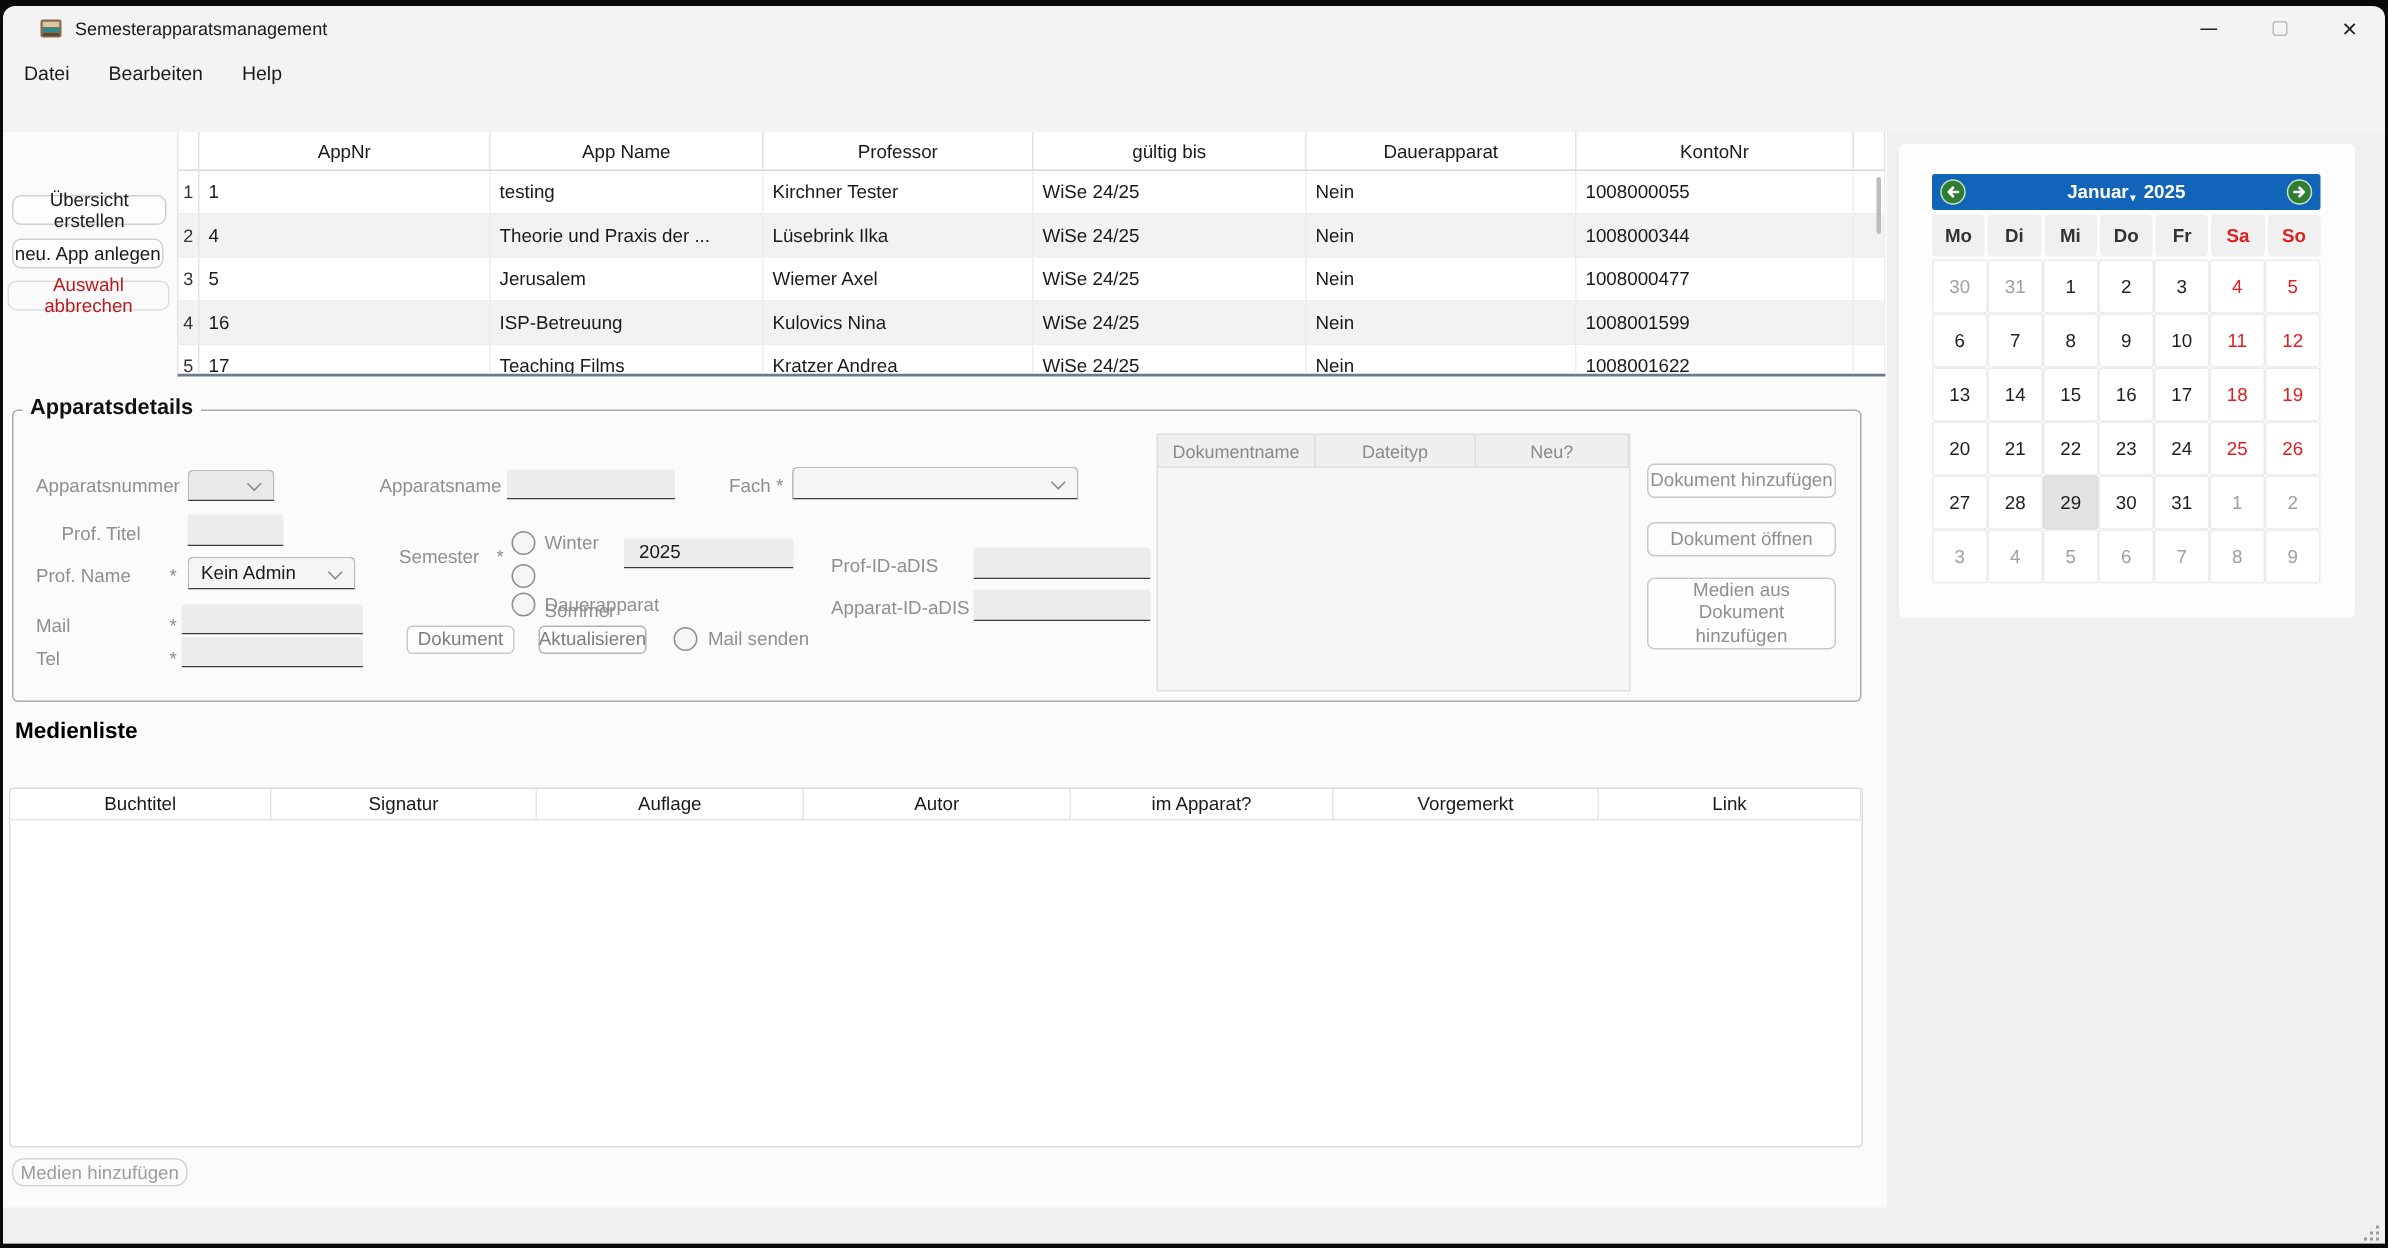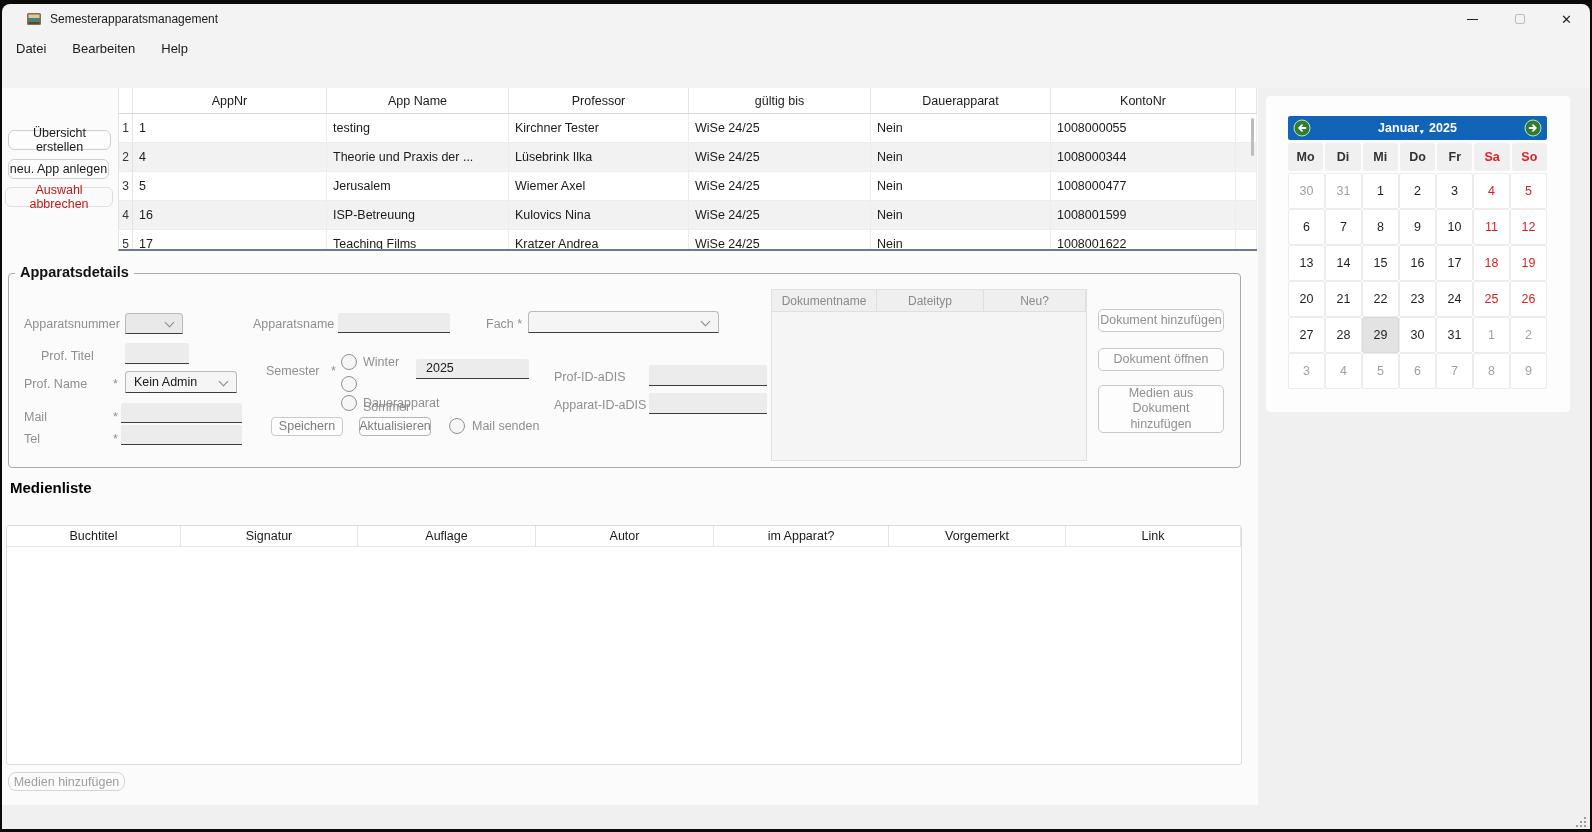--- a/index.html
+++ b/index.html
@@ -252,21 +252,21 @@
         <div class="ucombo" style="left:116px;top:97px;width:112px;height:22px;"><span style="line-height:20px;">Kein Admin</span><span class="chev" style="top:6px;"></span></div>
 
         <span class="flabel" style="left:15px;top:136px;">Mail</span>
         <span class="req" style="left:104px;top:136px;">*</span>
         <div class="uinput" style="left:112px;top:129px;width:121px;height:20px;"></div>
 
         <span class="flabel" style="left:15px;top:158px;">Tel</span>
         <span class="req" style="left:104px;top:158px;">*</span>
         <div class="uinput" style="left:112px;top:151px;width:121px;height:20px;"></div>
 
-        <button class="gbtn" style="left:262px;top:143px;width:72px;height:19px;">Speichern</button>
+        <button class="gbtn" style="left:262px;top:143px;width:72px;height:19px;">Dokument</button>
         <button class="gbtn" style="left:350px;top:143px;width:72px;height:19px;border-color:#b5b5b5;">Aktualisieren</button>
         <span class="uradio" style="left:440px;top:144px;"></span>
         <span class="flabel" style="left:463px;top:145px;">Mail senden</span>
 
         <div class="doc-grid">
           <div class="doc-head" id="doc-head">
                 <div class="doc-hcell" style="width: 105px;">Dokumentname</div>
                 <div class="doc-hcell" style="width: 107px;">Dateityp</div>
                 <div class="doc-hcell" style="width: 102px;">Neu?</div>
               </div>

